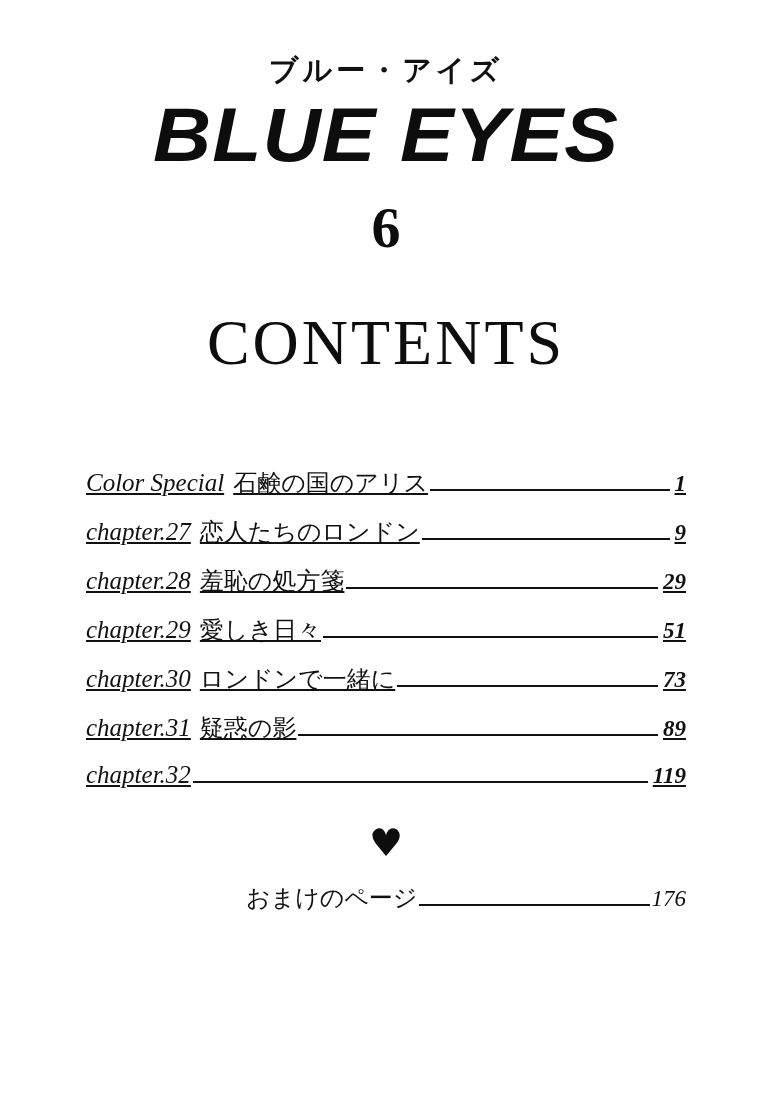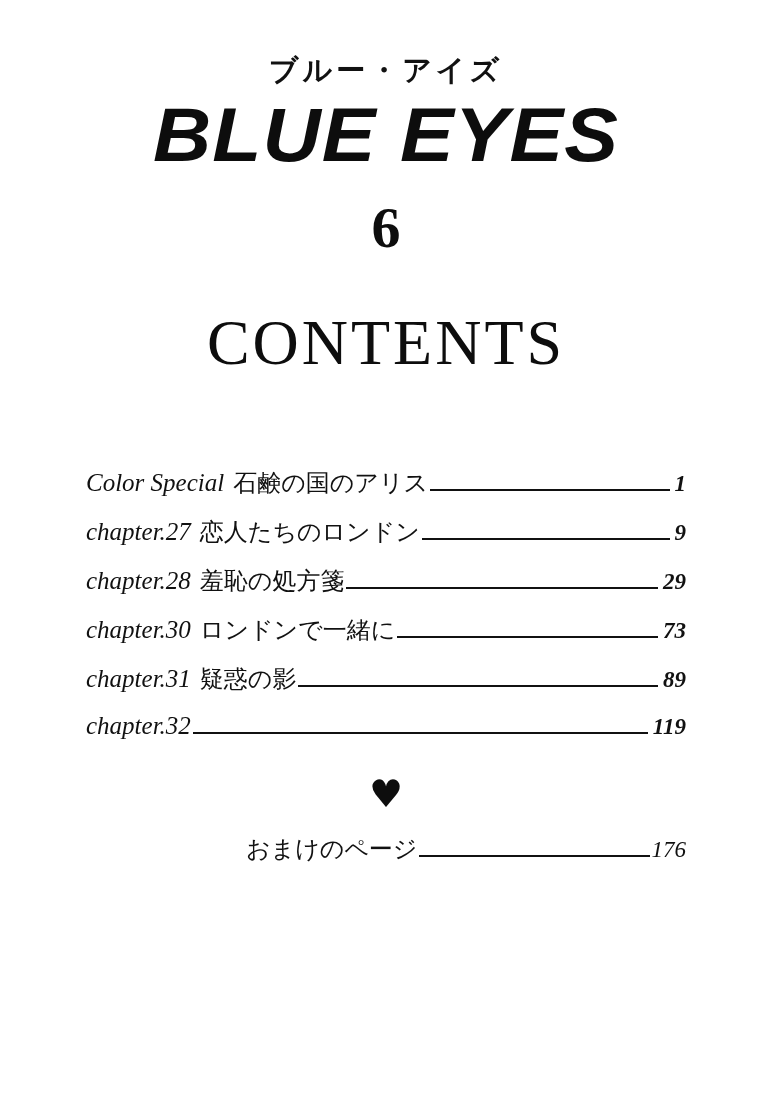--- a/index.html
+++ b/index.html
@@ -75,20 +75,21 @@
     margin: 0 auto;
     padding-top: 92px;
     width: 600px;
   }
 
   .toc-row {
     display: flex;
     align-items: baseline;
     height: 49px;
     white-space: nowrap;
+    text-decoration: underline;
   }
 
   .toc-label {
     font-family: "Liberation Serif", serif;
     font-style: italic;
     font-size: 25px;
     color: #111;
     flex: 0 0 auto;
   }
 
@@ -212,20 +213,26 @@
       <span class="toc-page">9</span>
     </div>
 
     <div class="toc-row">
       <span class="toc-label">chapter.28</span>
       <span class="toc-title">羞恥の処方箋</span>
       <span class="toc-leader"></span>
       <span class="toc-page">29</span>
     </div>
 
+    <div class="toc-row">
+      <span class="toc-label">chapter.29</span>
+      <span class="toc-title">愛しき日々</span>
+      <span class="toc-leader"></span>
+      <span class="toc-page">51</span>
+    </div>
 
     <div class="toc-row">
       <span class="toc-label">chapter.30</span>
       <span class="toc-title">ロンドンで一緒に</span>
       <span class="toc-leader"></span>
       <span class="toc-page">73</span>
     </div>
 
     <div class="toc-row">
       <span class="toc-label">chapter.31</span>

